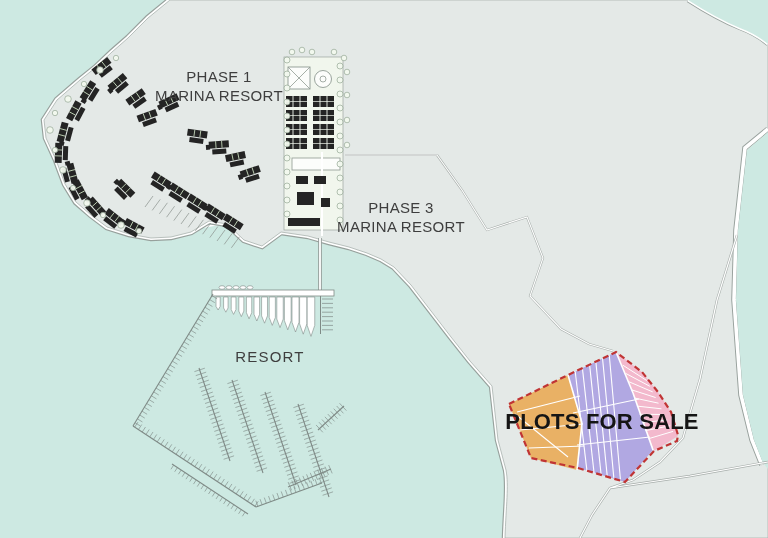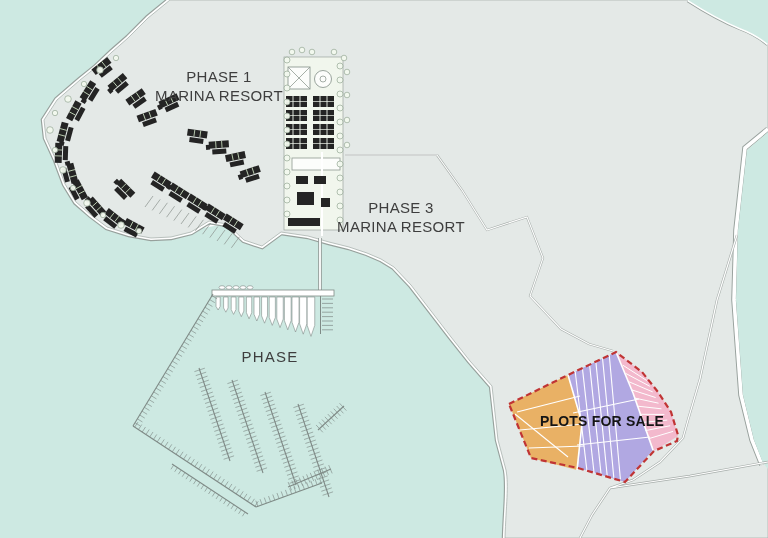--- a/index.html
+++ b/index.html
@@ -18,21 +18,21 @@
   .orange{fill:var(--orange);}
   .purple{fill:var(--purple);}
   .pink{fill:var(--pink);}
   .lbl{
     position:absolute;transform:translate(-50%,-50%);
     text-align:center;color:var(--label_text);
     font-size:15px;line-height:19px;letter-spacing:.3px;white-space:nowrap;
   }
   .lbl.marina{letter-spacing:1.2px;}
   .lbl.plots{
-    font-size:14px;font-weight:700;color:var(--plots_text);letter-spacing:.2px;
+    font-size:22px;font-weight:700;color:var(--plots_text);letter-spacing:.2px;
   }
 </style>
 </head>
 <body>
 
 <div class="stage">
 <svg width="768" height="538" viewBox="0 0 768 538">
 
   <rect class="water" x="0" y="0" width="768" height="538"></rect>
 
@@ -770,15 +770,15 @@
 </svg>
 
 <div class="lbl" style="left:219px;top:86px">
   <div>PHASE 1</div>
   <div>MARINA RESORT</div>
 </div>
 <div class="lbl" style="left:401px;top:217px">
   <div>PHASE 3</div>
   <div>MARINA RESORT</div>
 </div>
-<div class="lbl marina" style="left:270px;top:356px">PHASE</div>
+<div class="lbl marina" style="left:270px;top:356px">RESORT</div>
 <div class="lbl plots" style="left:602px;top:421px">PLOTS FOR SALE</div>
 </div>
 
 </body></html>

